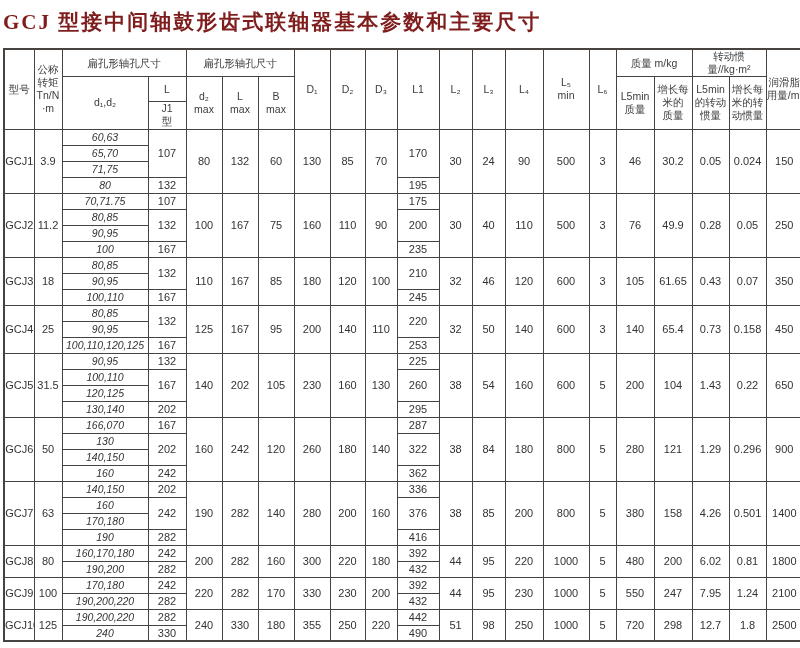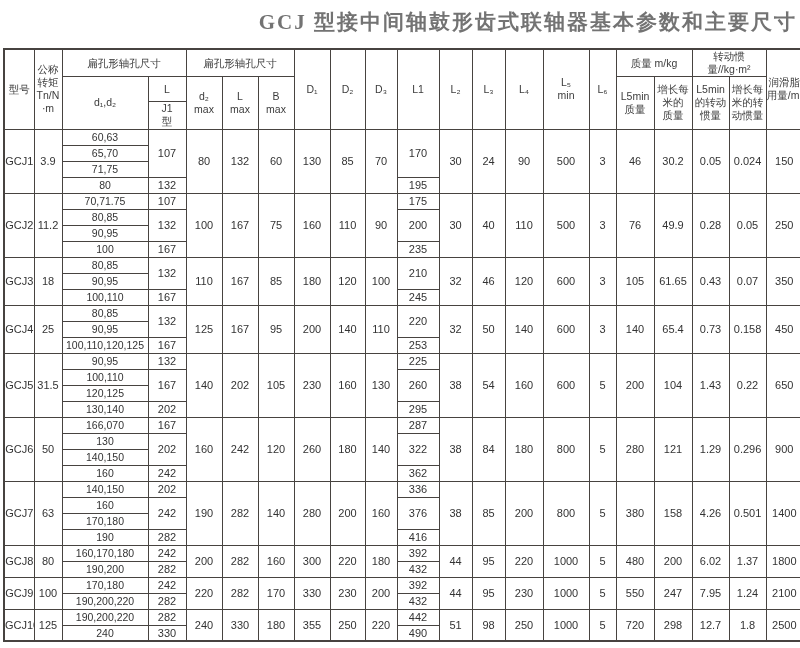--- a/index.html
+++ b/index.html
@@ -1,26 +1,26 @@
 <!DOCTYPE html>
 <html><head>
 <meta charset="utf-8">
 <style>
   html,body{margin:0;padding:0;background:#fff;}
   .page{width:800px;height:648px;margin:0 auto;box-sizing:border-box;padding:6px 3px 4px 3px;
         font-family:"Liberation Sans","DejaVu Sans",sans-serif;color:#373737;}
-  h1.title{margin:2px 0 12px 0;text-align:right;font-family:"Liberation Serif","DejaVu Serif",serif;
-        font-weight:700;font-size:21px;color:#737373;letter-spacing:2px;}
+  h1.title{margin:2px 0 12px 0;text-align:left;font-family:"Liberation Serif","DejaVu Serif",serif;
+        font-weight:700;font-size:21px;color:#7f1d1d;letter-spacing:2px;}
   table.spec{border-collapse:collapse;table-layout:fixed;width:794px;margin:0 auto;
         border:2px solid #474340;}
   .spec th,.spec td{border:1px solid #474340;text-align:center;vertical-align:middle;
         padding:0;overflow:hidden;}
   .spec th{font-weight:400;font-size:10.5px;line-height:1.25;white-space:pre-line;color:#3c3c3c;}
   .spec td{font-size:11px;white-space:nowrap;color:#333;}
-  .spec td.bore{font-size:10.5px;}
+  .spec td.bore{font-size:10.5px;font-style:italic;}
   thead tr.h1{height:25px;}
   thead tr.h2{height:25px;}
   thead tr.h3{height:26px;}
   tbody tr{height:16px;}
   .c1{width:30px}.c2{width:28px}.c3{width:86px}.c4{width:38px}.c5{width:36px}
   .c6{width:36px}.c7{width:36px}.c8{width:36px}.c9{width:35px}.c10{width:32px}
   .c11{width:42px}.c12{width:33px}.c13{width:33px}.c14{width:38px}.c15{width:46px}
   .c16{width:27px}.c17{width:38px}.c18{width:38px}.c19{width:37px}.c20{width:37px}.c21{width:37px}
 </style>
 </head>
@@ -357,21 +357,21 @@
           <td rowspan="2">180</td>
           <td>392</td>
           <td rowspan="2">44</td>
           <td rowspan="2">95</td>
           <td rowspan="2">220</td>
           <td rowspan="2">1000</td>
           <td rowspan="2">5</td>
           <td rowspan="2">480</td>
           <td rowspan="2">200</td>
           <td rowspan="2">6.02</td>
-          <td rowspan="2">1.37</td>
+          <td rowspan="2">0.81</td>
           <td rowspan="2">1800</td>
         </tr>
         <tr>
           <td class="bore">190,200</td>
           <td>282</td>
           <td>432</td>
         </tr>
         <tr>
           <td rowspan="2">GCJ9</td>
           <td rowspan="2">100</td>

